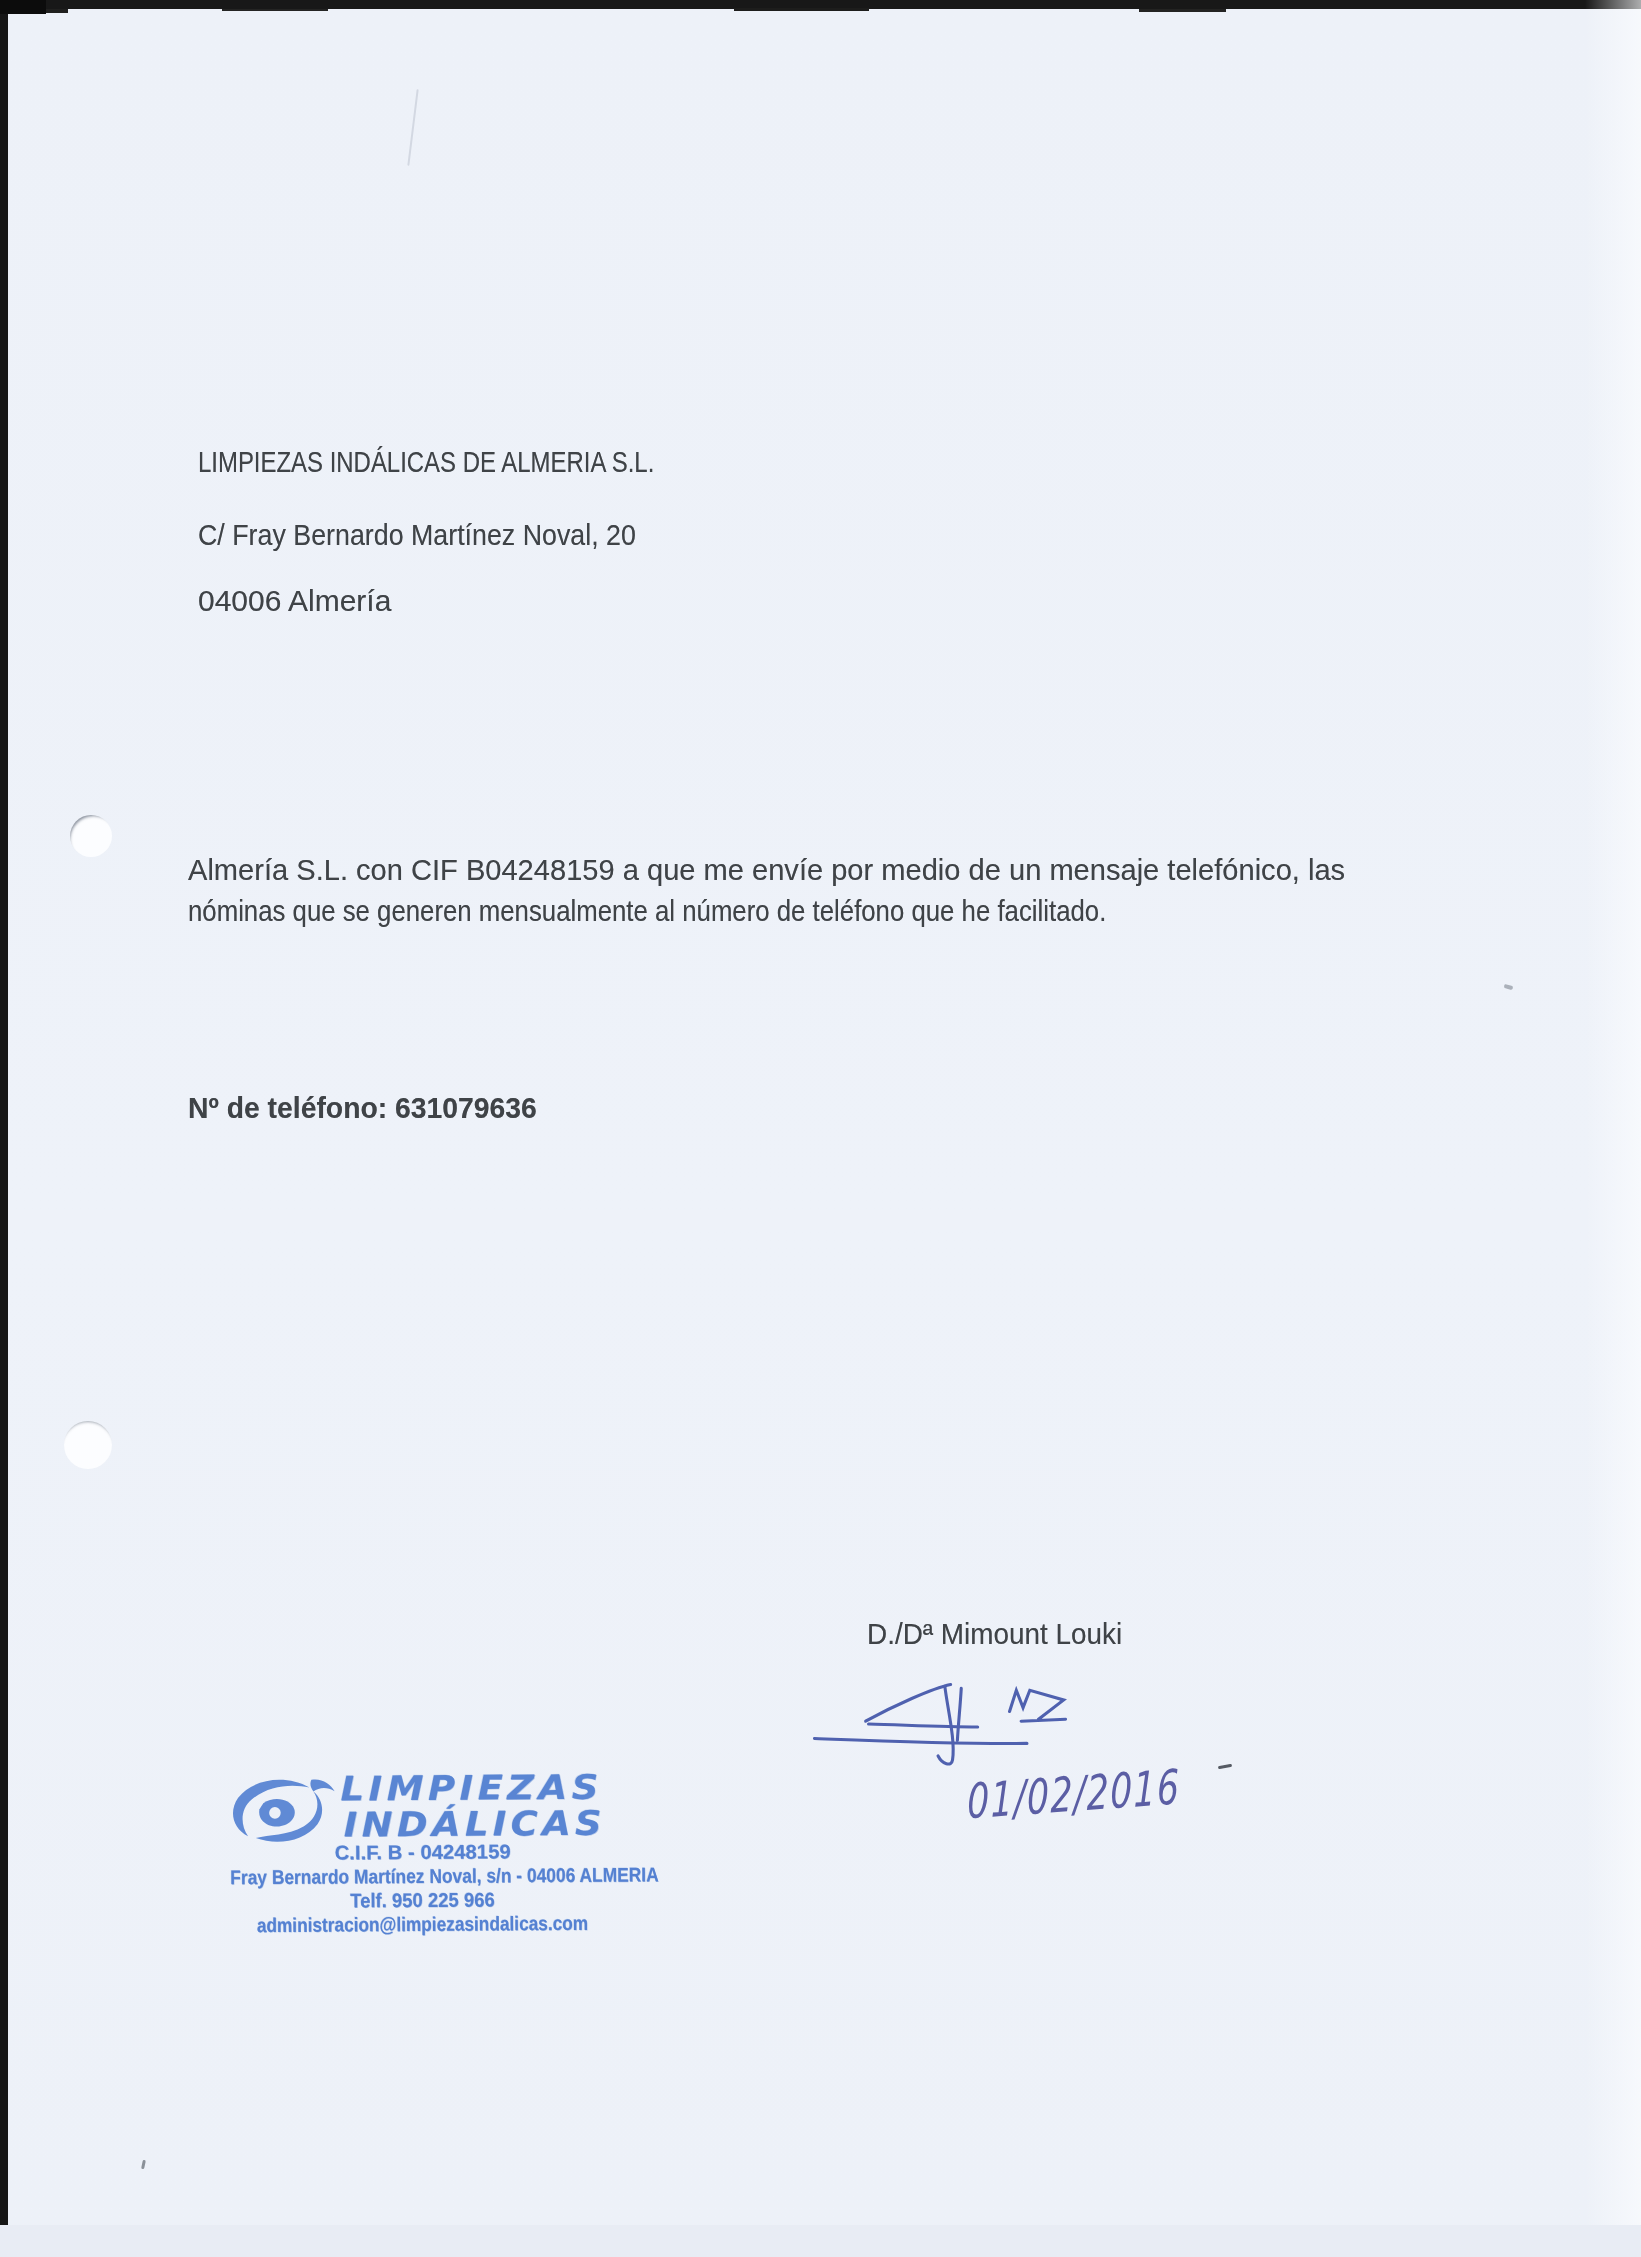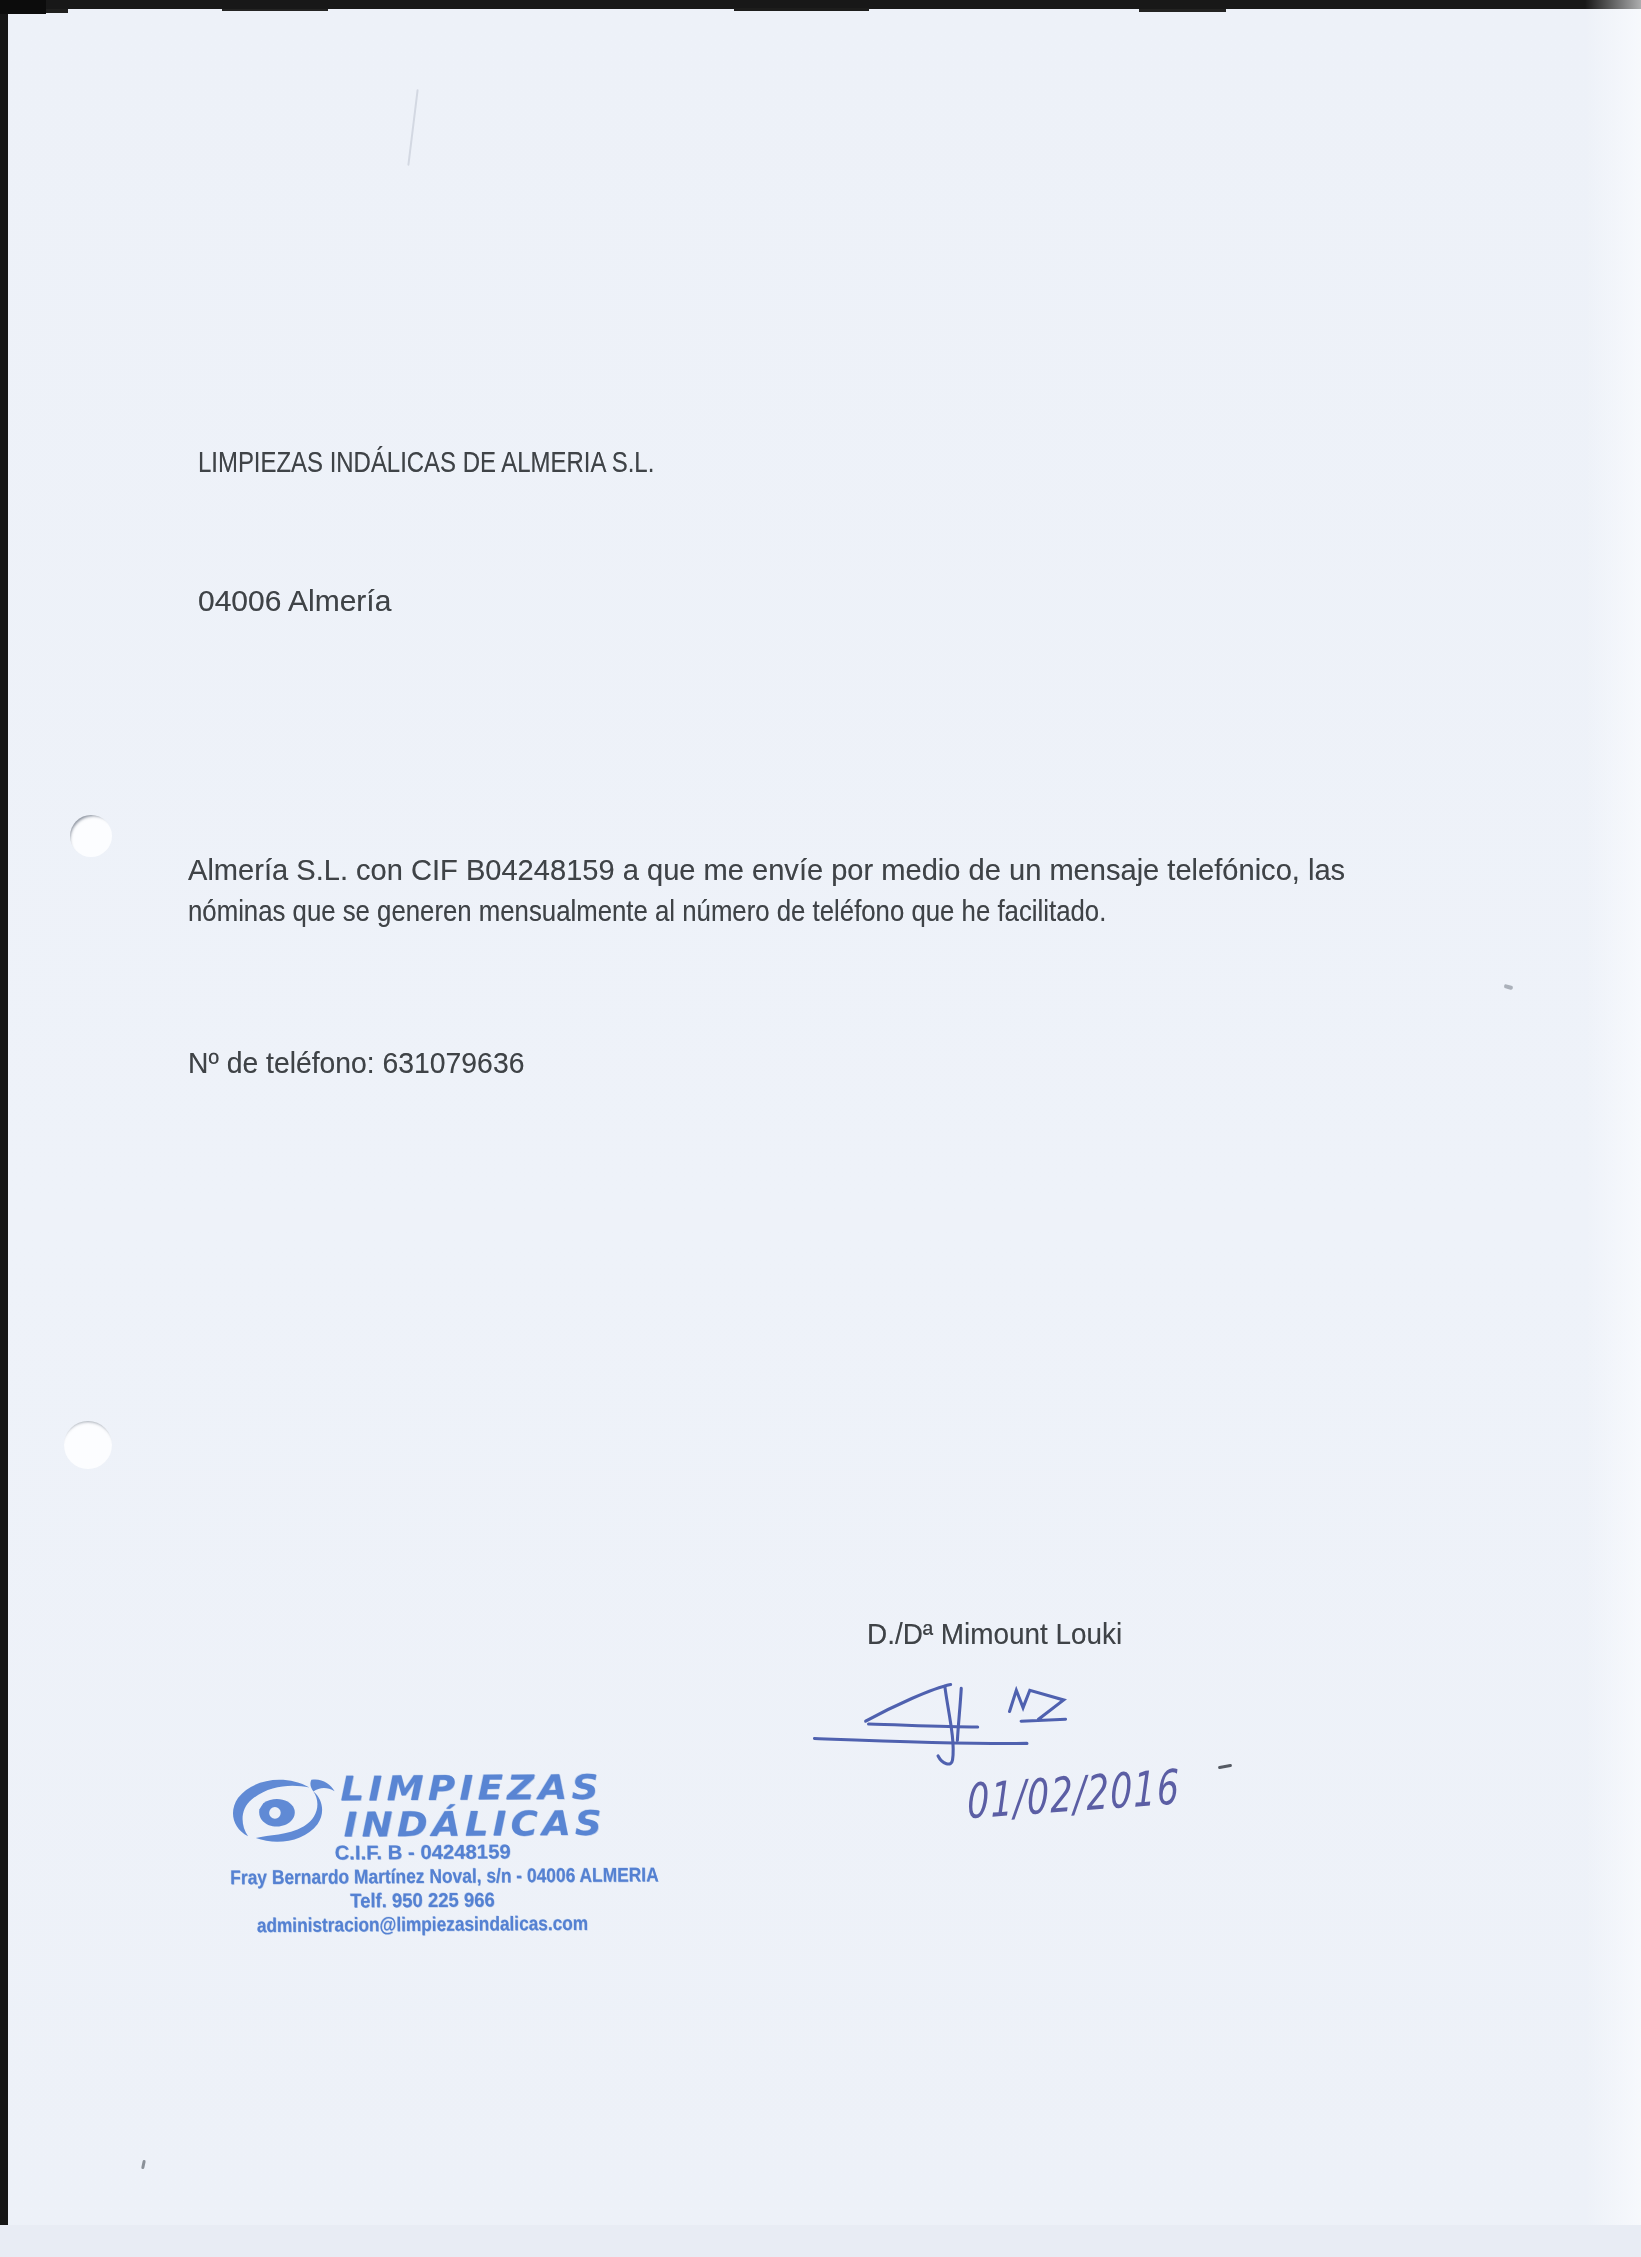--- a/index.html
+++ b/index.html
@@ -74,34 +74,37 @@
   <div class="abs edge-right-light"></div>
   <div class="abs edge-bottom-light"></div>
   <div class="abs scratch"></div>
 
   <div class="abs hole hole1"></div>
   <div class="abs hole hole2"></div>
 
   <div class="abs ink doc-line" style="left:198px;top:444px;">
     <span class="fit" style="transform: scaleX(0.8254);">LIMPIEZAS INDÁLICAS DE ALMERIA S.L.</span>
   </div>
+  <div class="abs ink doc-line" style="left:198px;top:517px;">
+    <span class="fit" style="transform: scaleX(0.9241);">C/ Fray Bernardo Martínez Noval, 20</span>
+  </div>
   <div class="abs ink doc-line" style="left:198px;top:583px;text-decoration:underline;">
     <span class="fit" style="transform: scaleX(1.0338);">04006 Almería</span>
   </div>
 
   <div class="abs ink para">
     <div class="pline">
       <span class="fit" style="transform: scaleX(1.0025);">Almería S.L. con CIF B04248159 a que me envíe por medio de un mensaje telefónico, las</span>
     </div>
     <div class="pline">
       <span class="fit" style="transform: scaleX(0.8886);">nóminas que se generen mensualmente al número de teléfono que he facilitado.</span>
     </div>
   </div>
 
-  <div class="abs ink doc-line" style="left:188px;top:1045px;">
+  <div class="abs ink doc-line" style="left:188px;top:1090px;font-weight:bold;">
     <span class="fit" style="transform: scaleX(0.9768);">Nº de teléfono: 631079636</span>
   </div>
 
   <div class="abs ink doc-line" style="left:867px;top:1616px;">
     <span class="fit" style="transform: scaleX(0.9616);">D./Dª Mimount Louki</span>
   </div>
 
   <svg class="abs" style="left:799px;top:1663px;" width="367" height="126" viewBox="0 0 380 130">
     <g fill="none" stroke="#3e52a8" stroke-width="3.2" stroke-linecap="round" opacity="0.9">
       <path d="M157,22 C138,26 98,44 69,60"></path>

